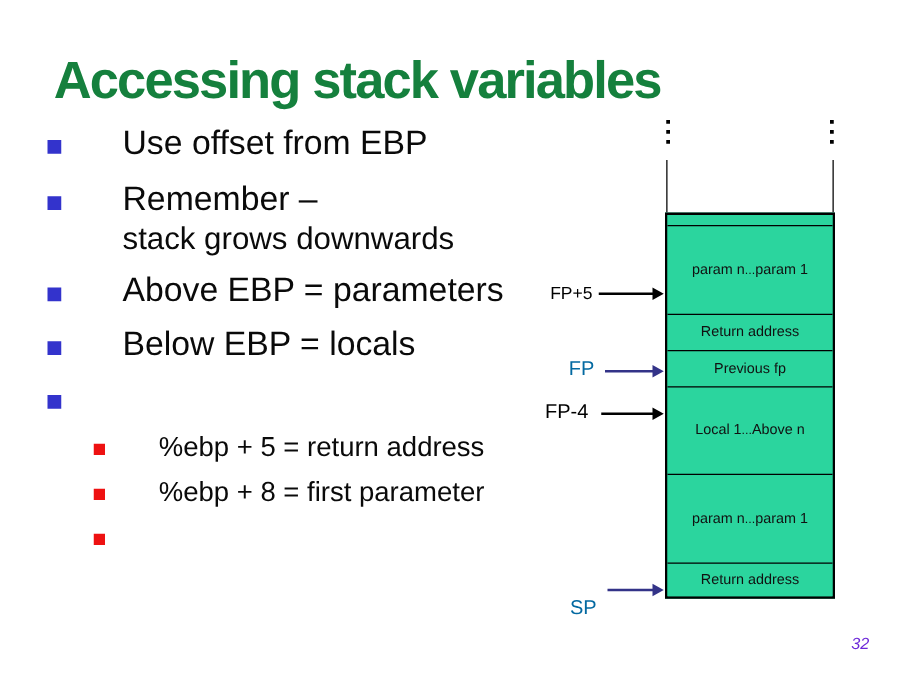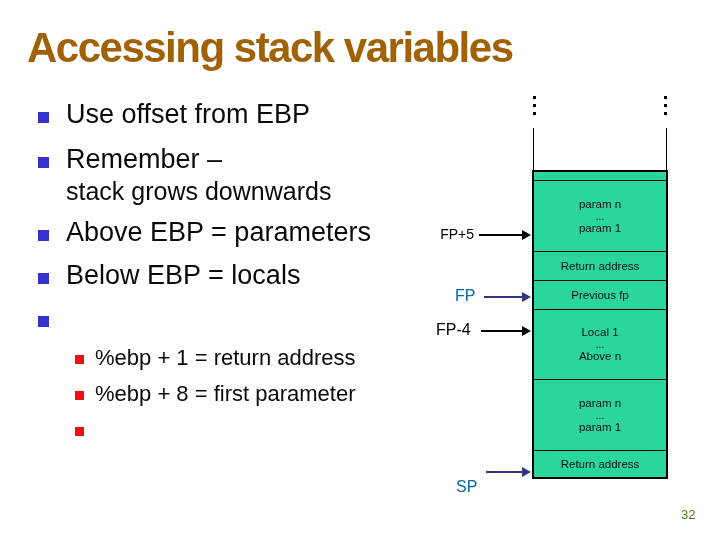--- a/index.html
+++ b/index.html
@@ -7,65 +7,65 @@
     position:relative;
     width:720px;height:540px;
     background:#ffffff;
     overflow:hidden;
     font-family:"Liberation Sans", sans-serif;
     color:#000;
   }
   .title{
     position:absolute;left:27px;top:24px;
     font-size:42px;font-weight:800;letter-spacing:-1.5px;
-    color:#a16207;margin:0;white-space:nowrap;
+    color:#15803d;margin:16px;white-space:nowrap;
   }
   
-  .line{position:absolute;white-space:pre;}
+  .line{position:absolute;white-space:pre;margin-left:32px;}
   .l1{font-size:27px;left:66px;color:#0a0a0a;}
   .l1w{font-size:25px;left:66px;color:#0a0a0a;}
   .l2{font-size:22px;left:95px;color:#0a0a0a;}
   .sq{position:absolute;display:block;}
   .sq.main{width:11px;height:11px;left:38px;background:#3333cc;}
   .sq.sub{width:9px;height:9px;left:75px;background:#ee1111;}
   
   .dots{position:absolute;width:3px;display:flex;flex-direction:column;gap:5px;}
   .dots i{display:block;width:3px;height:3px;background:#000;}
   .openbox{
     position:absolute;left:533px;top:128px;width:132px;height:42px;
     border-left:1px solid #000;border-right:1px solid #000;background:#fff;
   }
   .stack{
     position:absolute;left:532px;top:170px;width:136px;
     box-sizing:border-box;border:2px solid #000;background:#2bd59e;
   }
   .row{
     box-sizing:border-box;width:100%;
-    display:flex;flex-direction:column;align-items:center;justify-content:center;
+    display:flex;align-items:center;justify-content:center;
     font-size:11.5px;line-height:15px;color:#111;background:#2bd59e;
   }
   .row + .row{border-top:1px solid #000;}
   .row.spacer{height:8px;}
   .row.h-tall{height:71px;}
   .row.h-tall2{height:70px;}
   .row.h-one{height:29px;}
   .row.h-last{height:27px;}
   .row .dotline{font-size:10px;line-height:9px;}
   
   .ptr{position:absolute;white-space:nowrap;}
   .ptr.black{color:#000;}
   .ptr.navy{color:#0369a1;}
   .arrow{position:absolute;height:2px;background:currentColor;}
   .arrow::after{
     content:"";position:absolute;right:-8px;top:-4px;width:0;height:0;
     border-left:9px solid;border-top:5px solid transparent;border-bottom:5px solid transparent;
   }
   .arrow.black{color:#000;}
   .arrow.navy{color:#333388;}
-  .pagenum{position:absolute;left:681px;top:507px;font-size:13px;color:#4d7c0f;}
+  .pagenum{position:absolute;left:681px;top:507px;font-size:13px;color:#6d28d9;font-style:italic;}
 </style>
 </head>
 <body>
 
 <div class="slide">
 
   <h1 class="title">Accessing stack variables</h1>
 
   <span class="sq main" style="top:112px"></span>
   <div class="line l1" style="top:99px">Use offset from EBP</div>
@@ -76,21 +76,21 @@
 
   <span class="sq main" style="top:230px"></span>
   <div class="line l1" style="top:217px">Above EBP = parameters</div>
 
   <span class="sq main" style="top:273px"></span>
   <div class="line l1" style="top:260px">Below EBP = locals</div>
 
   <span class="sq main" style="top:316px"></span>
 
   <span class="sq sub" style="top:355px"></span>
-  <div class="line l2" style="top:345px">%ebp + 1 = return address</div>
+  <div class="line l2" style="top:345px">%ebp + 5 = return address</div>
 
   <span class="sq sub" style="top:391px"></span>
   <div class="line l2" style="top:381px">%ebp + 8 = first parameter</div>
 
   <span class="sq sub" style="top:427px"></span>
 
   <div class="dots" style="left:533px;top:96px">
       <i></i>
       <i></i>
       <i></i>

